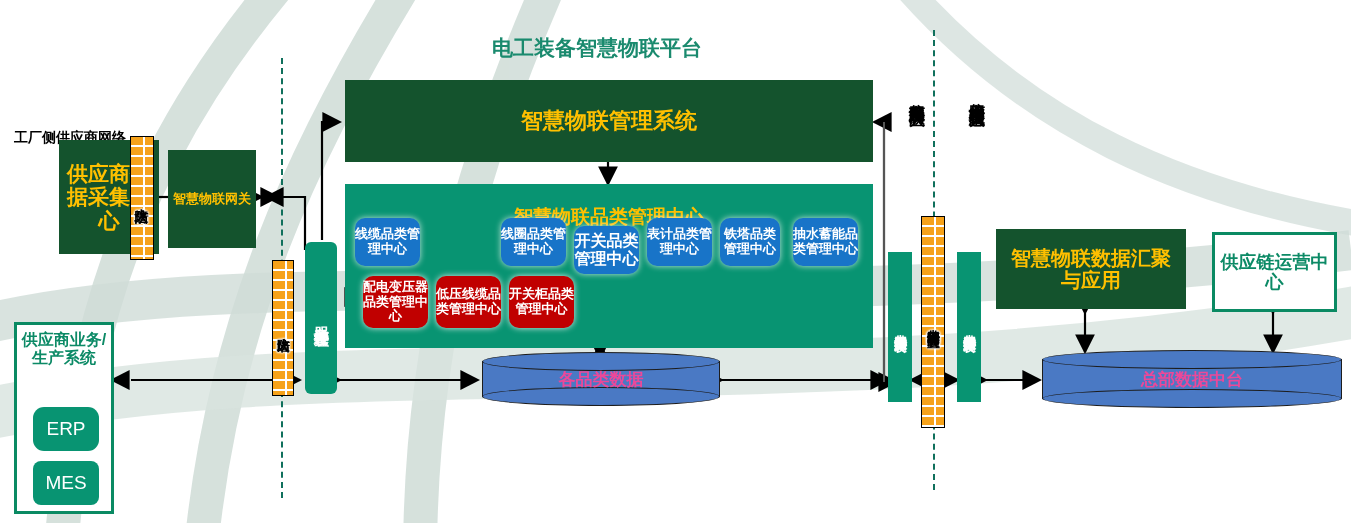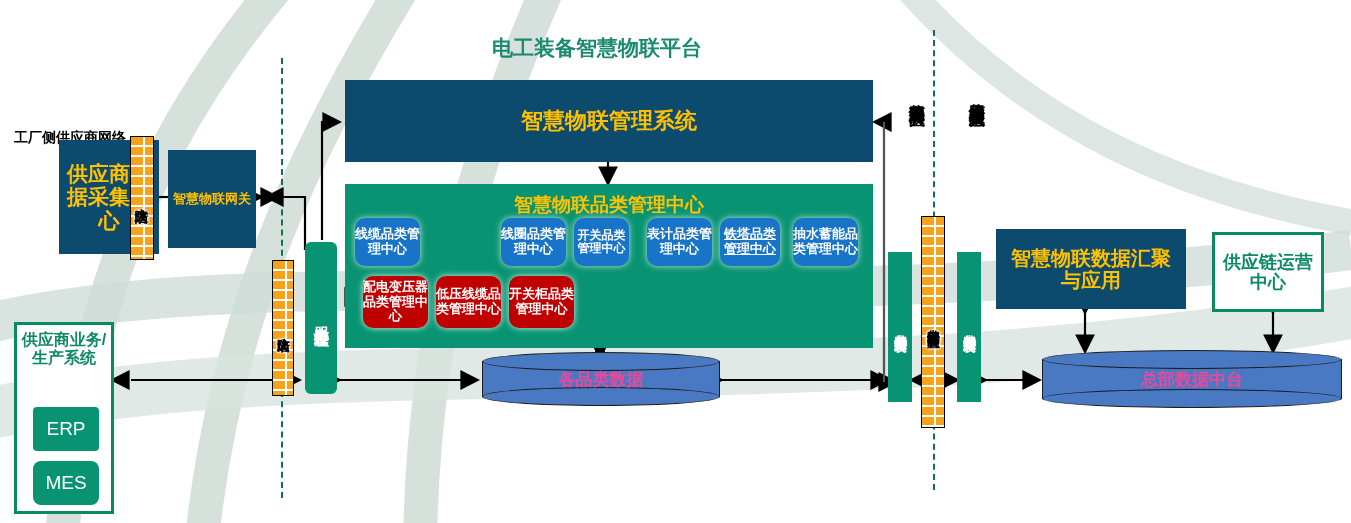--- a/index.html
+++ b/index.html
@@ -6,21 +6,21 @@
   #stage{position:relative;width:1351px;height:523px;background:#ffffff;overflow:hidden;
          font-family:"Liberation Sans","DejaVu Sans",sans-serif;}
 
   
   .wm{position:absolute;pointer-events:none;}
   .wm svg{display:block;}
 
   
   .box{position:absolute;box-sizing:border-box;display:flex;align-items:center;justify-content:center;
        text-align:center;line-height:1.12;}
-  .green{background:#0c4a6e;color:#FFC000;font-weight:bold;}
+  .green{background:#14532d;color:#FFC000;font-weight:bold;}
   .green-plain{background:#089472;color:#ffffff;font-weight:bold;}
   .whitebox{background:#ffffff;border:3px solid #0a8a63;color:#0c8a66;font-weight:bold;}
   .blue-pill{background:#1874C8;color:#fff;border-radius:10px;font-weight:bold;
              box-shadow:0 0 6px rgba(255,255,255,.75);}
   .red-pill{background:#C00000;color:#fff;border-radius:10px;font-weight:bold;
             box-shadow:0 0 6px rgba(255,255,255,.85);}
   .vert{writing-mode:vertical-rl;text-orientation:upright;letter-spacing:1px;}
   .label{position:absolute;font-weight:bold;color:#000;}
 
   
@@ -156,35 +156,35 @@
     <span class="vert" style="font-size:13px;">防火墙</span>
   </div>
 
   <div class="box green-plain zt" style="left:305px;top:242px;width:32px;height:152px;border-radius:6px;">
     <span class="vert" style="font-size:15px;">服务连接管理</span>
   </div>
 
   <div class="whitebox zt" style="position:absolute;box-sizing:border-box;left:14px;top:322px;width:100px;height:192px;
               display:block;padding-top:6px;">
     <div style="font-size:16px;line-height:1.12;color:#0c8a66;text-align:center;padding:0 2px;">供应商业务/生产系统</div>
-    <div class="box green-plain" style="left:16px;top:82px;width:66px;height:44px;border-radius:4px;font-size:19px;font-weight:normal;">ERP</div>
+    <div class="box green-plain" style="left:16px;top:82px;width:66px;height:44px;border-radius:11px;font-size:19px;font-weight:normal;">ERP</div>
     <div class="box green-plain" style="left:16px;top:136px;width:66px;height:44px;border-radius:8px;font-size:19px;font-weight:normal;">MES</div>
   </div>
 
   <div class="box green zt" style="left:345px;top:80px;width:528px;height:82px;font-size:22px;">智慧物联管理系统</div>
 
   <div class="zt" style="position:absolute;left:345px;top:184px;width:528px;height:164px;background:#089472;">
-    <div style="color:#FFC000;font-weight:bold;font-size:19px;text-align:center;padding-top:8px;">智慧物联品类管理中心</div>
+    <div style="color:#FFC000;font-weight:bold;font-size:19px;text-align:center;padding-top:8px;margin-top:12px;">智慧物联品类管理中心</div>
 
     <div style="position:absolute;left:10px;top:34px;width:510px;height:50px;">
       <div class="box blue-pill" style="left:0px;top:0;width:65px;height:48px;font-size:13px;">线缆品类管理中心</div>
       <div class="box blue-pill" style="left:146px;top:0;width:65px;height:48px;font-size:13px;">线圈品类管理中心</div>
-      <div class="box blue-pill" style="left:219px;top:0;width:55px;height:48px;font-size:12px;">开关品类管理中心</div>
+      <div class="box blue-pill" style="left:219px;top:8px;width:65px;height:48px;font-size:16px;">开关品类管理中心</div>
       <div class="box blue-pill" style="left:292px;top:0;width:65px;height:48px;font-size:13px;">表计品类管理中心</div>
-      <div class="box blue-pill" style="left:365px;top:0;width:60px;height:48px;font-size:13px;text-decoration:underline;">铁塔品类管理中心</div>
+      <div class="box blue-pill" style="left:365px;top:0;width:60px;height:48px;font-size:13px;">铁塔品类管理中心</div>
       <div class="box blue-pill" style="left:438px;top:0;width:65px;height:48px;font-size:13px;">抽水蓄能品类管理中心</div>
     </div>
 
     <div style="position:absolute;left:18px;top:92px;width:320px;height:54px;">
       <div class="box red-pill" style="left:0px;top:0;width:65px;height:52px;font-size:13px;">配电变压器品类管理中心</div>
       <div class="box red-pill" style="left:73px;top:0;width:65px;height:52px;font-size:13px;">低压线缆品类管理中心</div>
       <div class="box red-pill" style="left:146px;top:0;width:65px;height:52px;font-size:13px;">开关柜品类管理中心</div>
     </div>
   </div>
 
@@ -209,15 +209,15 @@
   <div class="brick zt" style="left:921px;top:216px;width:24px;height:212px;">
     <span class="vert" style="font-size:13px;">内外网隔离装置</span>
   </div>
 
   <div class="box green-plain zt" style="left:957px;top:252px;width:24px;height:150px;">
     <span class="vert" style="font-size:13px;">内外网数据转发</span>
   </div>
 
   <div class="box green zt" style="left:996px;top:229px;width:190px;height:80px;font-size:20px;padding:0 6px;">智慧物联数据汇聚与应用</div>
 
-  <div class="box whitebox zt" style="left:1212px;top:232px;width:112px;height:80px;font-size:18px;padding:8px 4px;">供应链运营中心</div>
+  <div class="box whitebox zt" style="left:1212px;top:232px;width:125px;height:80px;font-size:18px;padding:8px 4px;">供应链运营中心</div>
 
 </div>
 
 </body></html>

